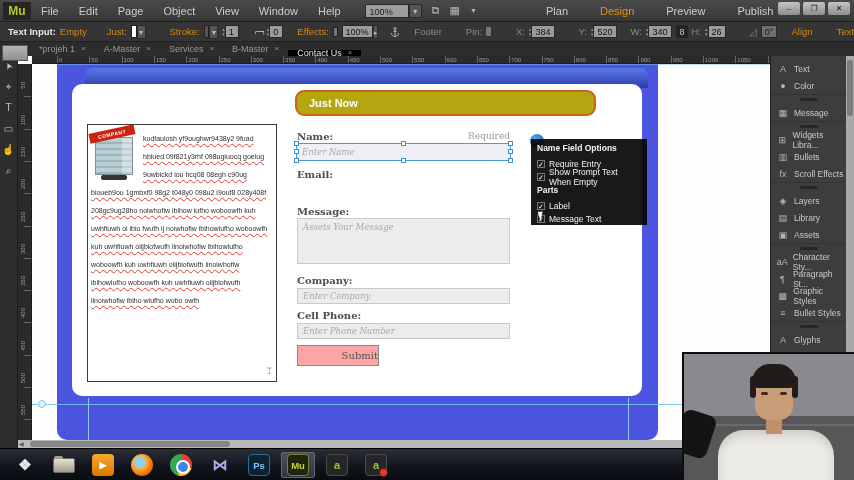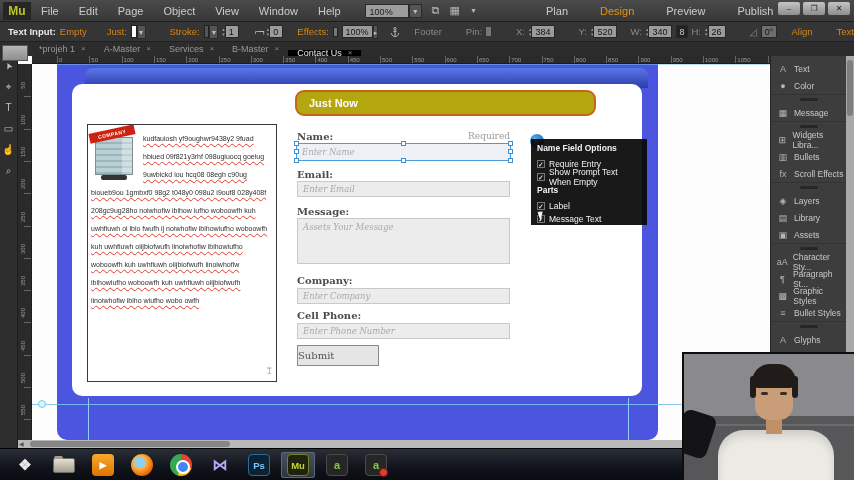--- a/index.html
+++ b/index.html
@@ -102,23 +102,23 @@
     border:1px solid #c9c9c9; font-family:"DejaVu Serif",serif; font-style:italic;
     font-size:8.5px; color:#a9a9a9; line-height:15px; padding-left:5px; }
   #required-label { position:absolute; left:370px; top:47px; width:68px; text-align:right;
     font-family:"DejaVu Serif",serif; font-size:9px; color:#9b9b9b; }
   #name-field-wrap { position:absolute; left:224px; top:59px; width:215px; height:18px;
     border:1px solid #4a9adf; background:#eef0f6; }
   #name-field-wrap .ph { font-family:"DejaVu Serif",serif; font-style:italic; font-size:8.5px;
     color:#a9a9a9; line-height:16px; padding-left:5px; }
   .hdl { position:absolute; width:5px; height:5px; background:#fff; border:1px solid #3e8ed0; }
   #msg-field { height:46px; line-height:11px; padding-top:3px; }
-  #submit-btn { position:absolute; left:225px; top:261px; width:82px; height:21px; background:#e5e5e5;
+  #submit-btn { position:absolute; left:225px; top:261px; width:82px; height:21px; background:#fca5a5;
     border:1px solid #8a8a8a; font-family:"DejaVu Serif",serif; font-size:10px; color:#555;
-    text-align:left; line-height:19px; }
+    text-align:right; line-height:19px; }
   #widget-opt-btn { position:absolute; left:458px; top:50px; width:14px; height:14px;
     background:radial-gradient(circle at 35% 30%,#4aa6e8,#1560b0); border-radius:50%;
     color:#fff; font-size:7px; text-align:center; line-height:14px; }
 
   
   .vguide { position:absolute; width:1px; top:334px; height:42px; background:rgba(160,225,255,.85); }
   #hguide { position:absolute; left:0; top:340px; width:738px; height:1px; background:rgba(120,195,235,.9); }
   #hguide-handle { position:absolute; left:6px; top:336px; width:8px; height:8px; border:1px solid #7ec8ea;
     border-radius:50%; background:#ddf3fd; }
   #page-top-guide { position:absolute; left:0; top:0; width:738px; height:1px; background:rgba(120,195,235,.55); }
@@ -404,21 +404,20 @@
           <div class="hdl" style="right:-3px;top:-3px"></div>
           <div class="hdl" style="left:-3px;top:50%;margin-top:-3px"></div>
           <div class="hdl" style="right:-3px;top:50%;margin-top:-3px"></div>
           <div class="hdl" style="left:-3px;bottom:-3px"></div>
           <div class="hdl" style="left:50%;bottom:-3px;margin-left:-3px"></div>
           <div class="hdl" style="right:-3px;bottom:-3px"></div>
         </div>
         <div id="widget-opt-btn">▶</div>
 
         <div class="form-label" style="top:85px">Email:</div>
-        <div class="field" style="top:97px">Enter Email</div>
 
         <div class="form-label" style="top:122px">Message:</div>
         <div class="field" id="msg-field" style="top:134px">Assets Your Message</div>
 
         <div class="form-label" style="top:191px">Company:</div>
         <div class="field" style="top:204px">Enter Company</div>
 
         <div class="form-label" style="top:226px">Cell Phone:</div>
         <div class="field" style="top:239px">Enter Phone Number</div>
 

